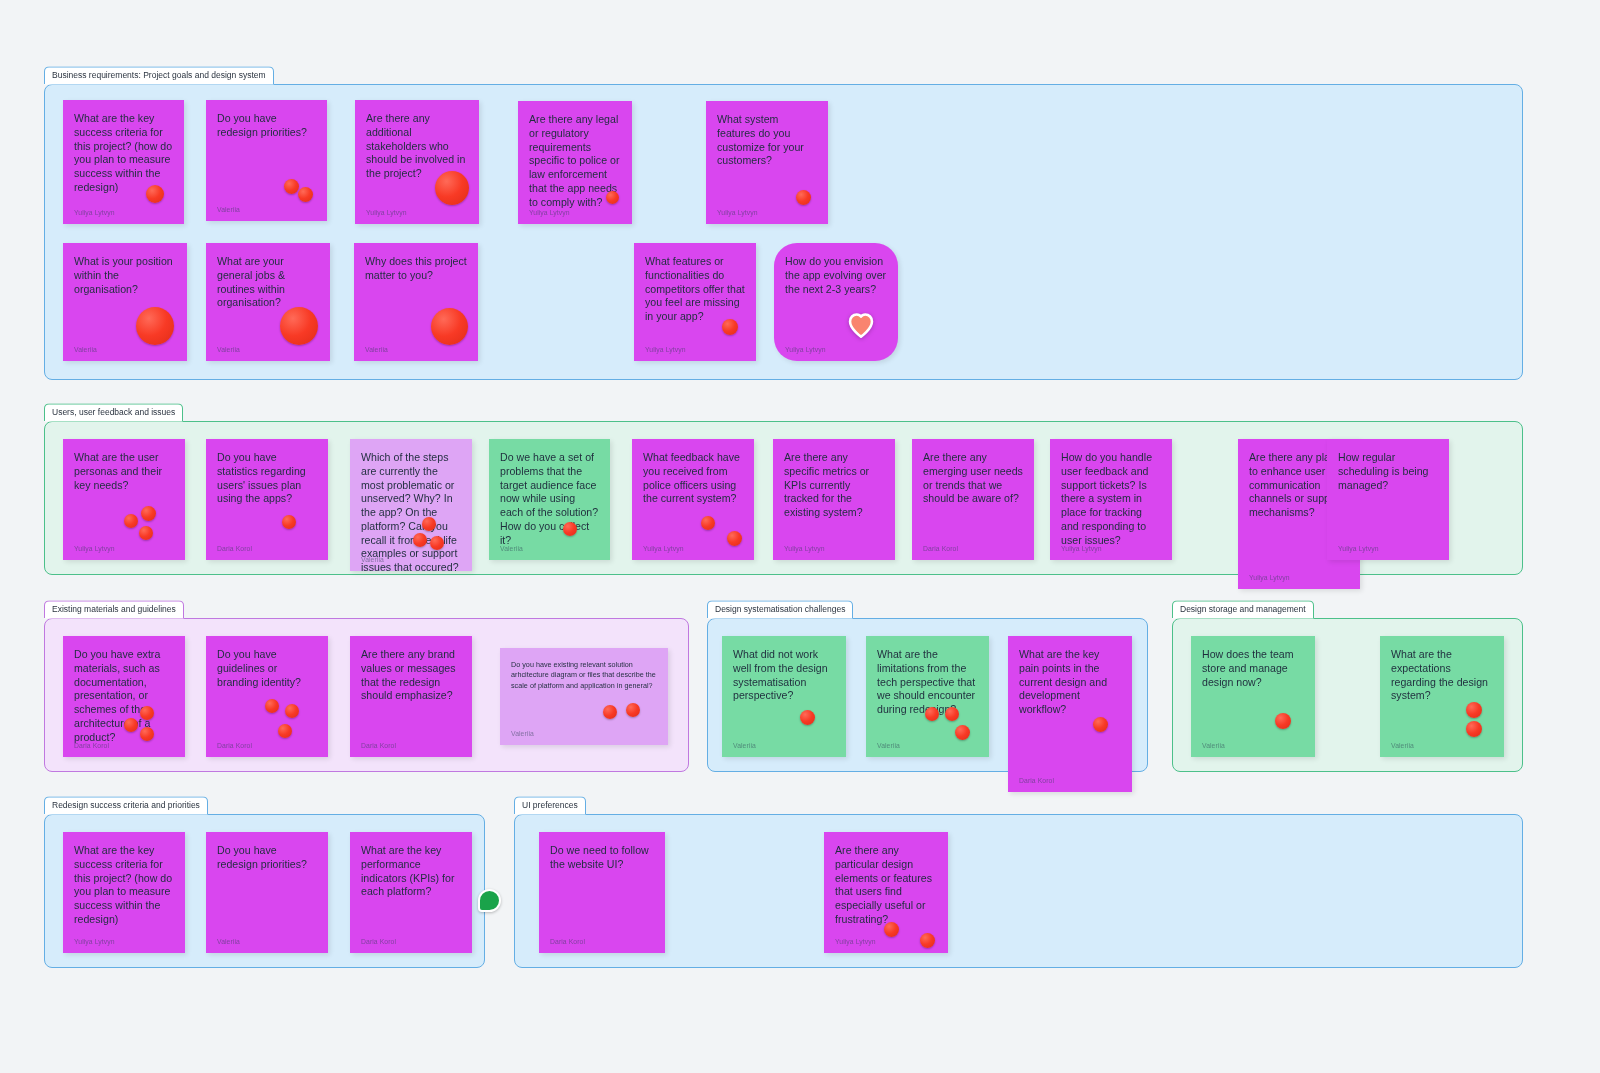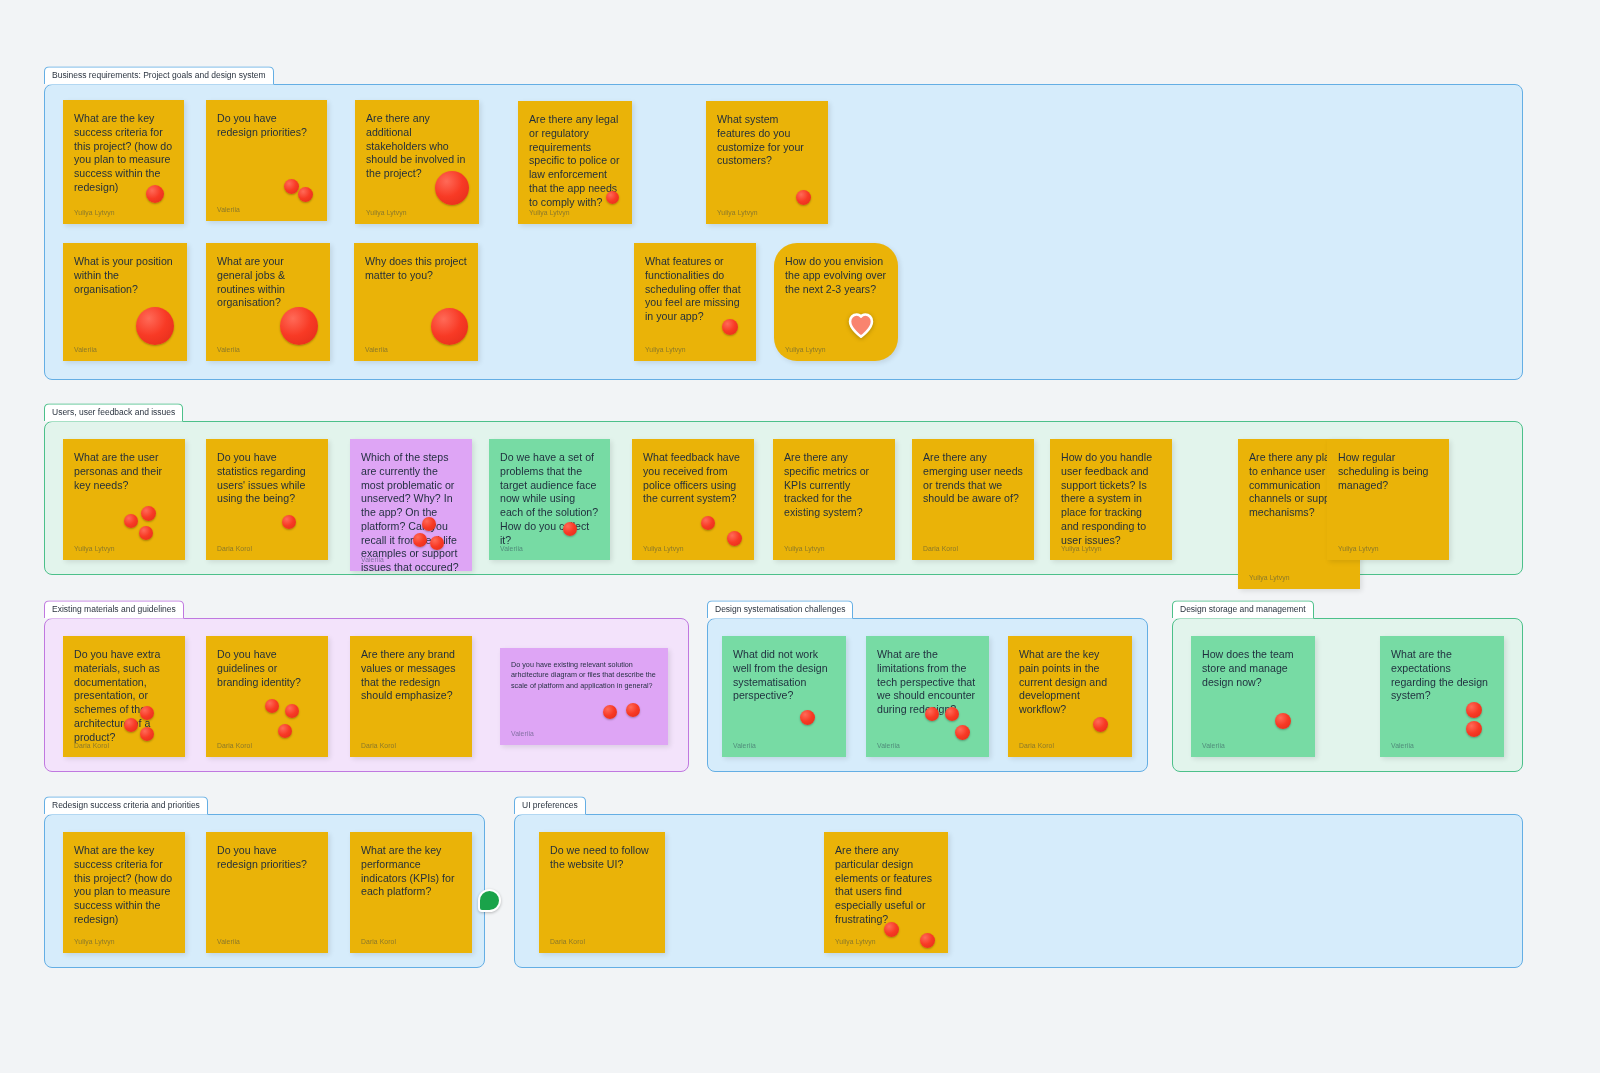--- a/index.html
+++ b/index.html
@@ -71,21 +71,21 @@
   }
   .card .card-author {
     position: absolute;
     left: 11px;
     bottom: 8px;
     font-size: 6.8px;
     color: rgba(40,60,80,0.50);
     letter-spacing: 0.1px;
     white-space: nowrap;
   }
-  .card.c-blue   { background: #eab308; }
+  .card.c-blue   { background: #d946ef; }
   .card.c-green  { background: #77dba4; }
   .card.c-purple { background: #dea5f5; }
 
   
   .dot {
     position: absolute;
     border-radius: 50%;
     background: radial-gradient(circle at 34% 30%, #ff6a58 0%, #f83a25 48%, #e02b18 100%);
     box-shadow: 0 1px 2px rgba(0,0,0,0.28);
     z-index: 5;
@@ -146,21 +146,21 @@
       <div class="card-text">What are your general jobs &amp; routines within organisation?</div>
       <div class="card-author">Valeriia</div>
       <div class="dot" style="left: 74px; top: 64px; width: 38px; height: 38px;"></div>
     </div>
     <div class="card c-blue" style="left: 354px; top: 243px; width: 124px; height: 118px;">
       <div class="card-text">Why does this project matter to you?</div>
       <div class="card-author">Valeriia</div>
       <div class="dot" style="left: 76.5px; top: 64.5px; width: 37px; height: 37px;"></div>
     </div>
     <div class="card c-blue" style="left: 634px; top: 243px; width: 122px; height: 118px;">
-      <div class="card-text">What features or functionalities do scheduling offer that you feel are missing in your app?</div>
+      <div class="card-text">What features or functionalities do competitors offer that you feel are missing in your app?</div>
       <div class="card-author">Yuliya Lytvyn</div>
       <div class="dot" style="left: 88px; top: 76px; width: 16px; height: 16px;"></div>
     </div>
     <div class="card c-blue" style="left: 774px; top: 243px; width: 124px; height: 118px; border-radius: 23px;">
       <div class="card-text">How do you envision the app evolving over the next 2-3 years?</div>
       <div class="card-author">Yuliya Lytvyn</div>
       <div class="heart" style="left: 73px; top: 68px; width: 28px; height: 28px;"><svg viewBox="0 0 24 22" width="28" height="28">
           <path d="M12 21S2.6 14.3 2.6 7.9C2.6 4.6 5.1 2 8.3 2c2 0 3.2 1 3.7 1.9C12.5 3 13.7 2 15.7 2 18.9 2 21.4 4.6 21.4 7.9 21.4 14.3 12 21 12 21z" fill="#f9846f" stroke="#ffffff" stroke-width="2.2" stroke-linejoin="round"></path>
         </svg></div>
     </div>
@@ -168,21 +168,21 @@
       <div class="frame-label">Users, user feedback and issues</div>
     </div>
     <div class="card c-blue" style="left: 63px; top: 439px; width: 122px; height: 121px;">
       <div class="card-text">What are the user personas and their key needs?</div>
       <div class="card-author">Yuliya Lytvyn</div>
       <div class="dot" style="left: 61px; top: 75px; width: 14px; height: 14px;"></div>
       <div class="dot" style="left: 77.5px; top: 66.5px; width: 15px; height: 15px;"></div>
       <div class="dot" style="left: 76px; top: 87px; width: 14px; height: 14px;"></div>
     </div>
     <div class="card c-blue" style="left: 206px; top: 439px; width: 122px; height: 121px;">
-      <div class="card-text">Do you have statistics regarding users' issues while using the being?</div>
+      <div class="card-text">Do you have statistics regarding users' issues plan using the apps?</div>
       <div class="card-author">Daria Korol</div>
       <div class="dot" style="left: 76px; top: 76px; width: 14px; height: 14px;"></div>
     </div>
     <div class="card c-purple" style="left: 350px; top: 439px; width: 122px; height: 132px;">
       <div class="card-text">Which of the steps are currently the most problematic or unserved? Why? In the app? On the platform? Can you recall it from real-life examples or support issues that occured?</div>
       <div class="card-author">Valeriia</div>
       <div class="dot" style="left: 72px; top: 78px; width: 14px; height: 14px;"></div>
       <div class="dot" style="left: 63px; top: 94px; width: 14px; height: 14px;"></div>
       <div class="dot" style="left: 80px; top: 97px; width: 14px; height: 14px;"></div>
     </div>
@@ -252,21 +252,21 @@
       <div class="card-author">Valeriia</div>
       <div class="dot" style="left: 77.5px; top: 73.5px; width: 15px; height: 15px;"></div>
     </div>
     <div class="card c-green" style="left: 866px; top: 636px; width: 123px; height: 121px;">
       <div class="card-text">What are the limitations from the tech perspective that we should encounter during redesign?</div>
       <div class="card-author">Valeriia</div>
       <div class="dot" style="left: 59px; top: 71px; width: 14px; height: 14px;"></div>
       <div class="dot" style="left: 79px; top: 71px; width: 14px; height: 14px;"></div>
       <div class="dot" style="left: 88.5px; top: 88.5px; width: 15px; height: 15px;"></div>
     </div>
-    <div class="card c-blue" style="left: 1008px; top: 636px; width: 124px; height: 121px;">
+    <div class="card c-blue" style="left: 1008px; top: 636px; width: 124px; height: 156px;">
       <div class="card-text">What are the key pain points in the current design and development workflow?</div>
       <div class="card-author">Daria Korol</div>
       <div class="dot" style="left: 84.5px; top: 80.5px; width: 15px; height: 15px;"></div>
     </div>
     <div class="frame green" style="left: 1172px; top: 618px; width: 351px; height: 154px;">
       <div class="frame-label">Design storage and management</div>
     </div>
     <div class="card c-green" style="left: 1191px; top: 636px; width: 124px; height: 121px;">
       <div class="card-text">How does the team store and manage design now?</div>
       <div class="card-author">Valeriia</div>

